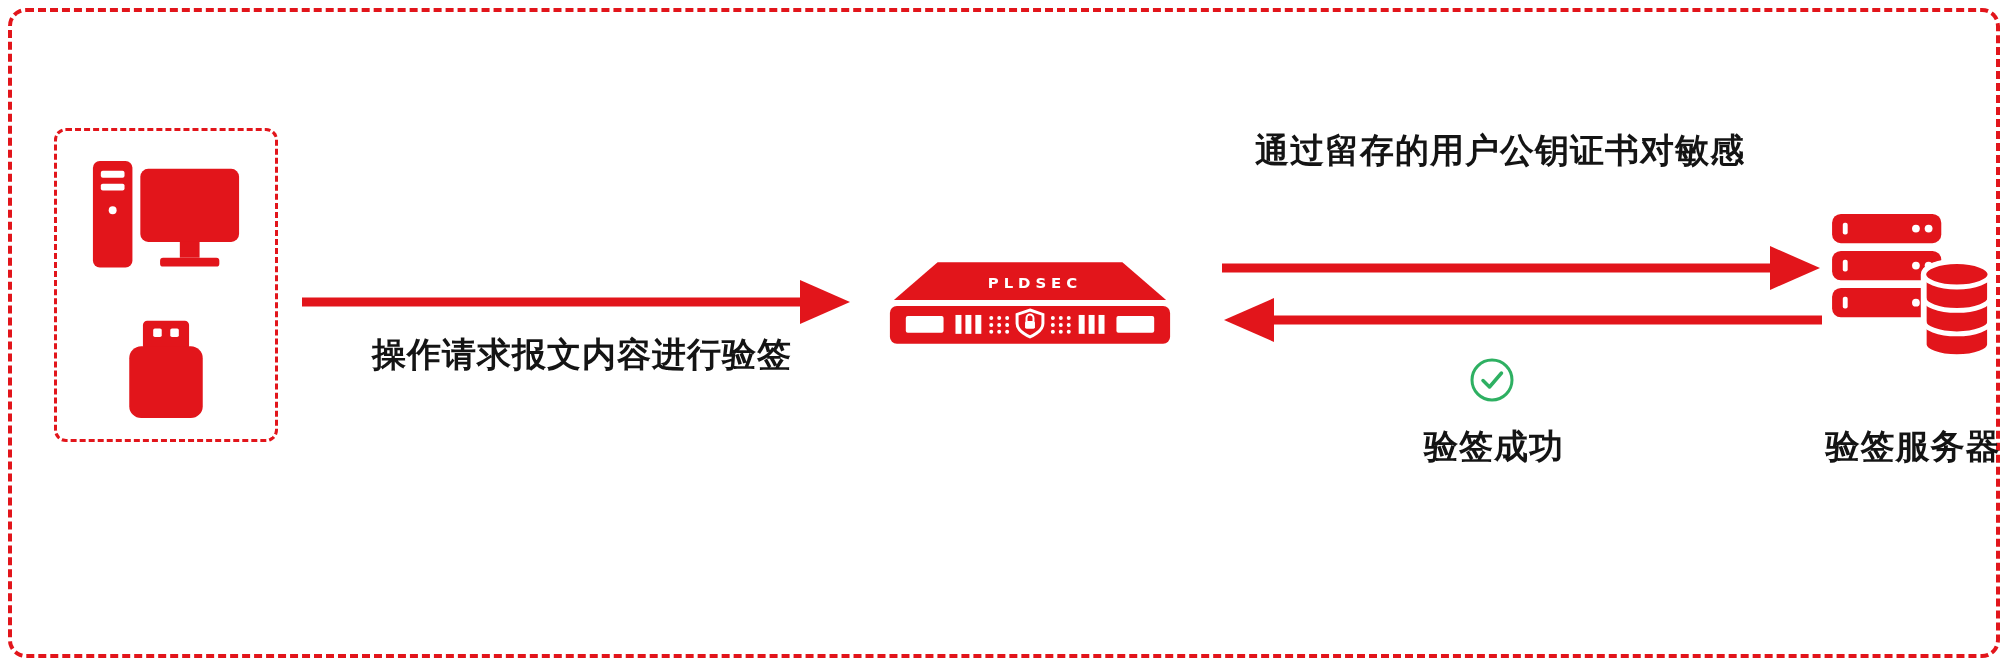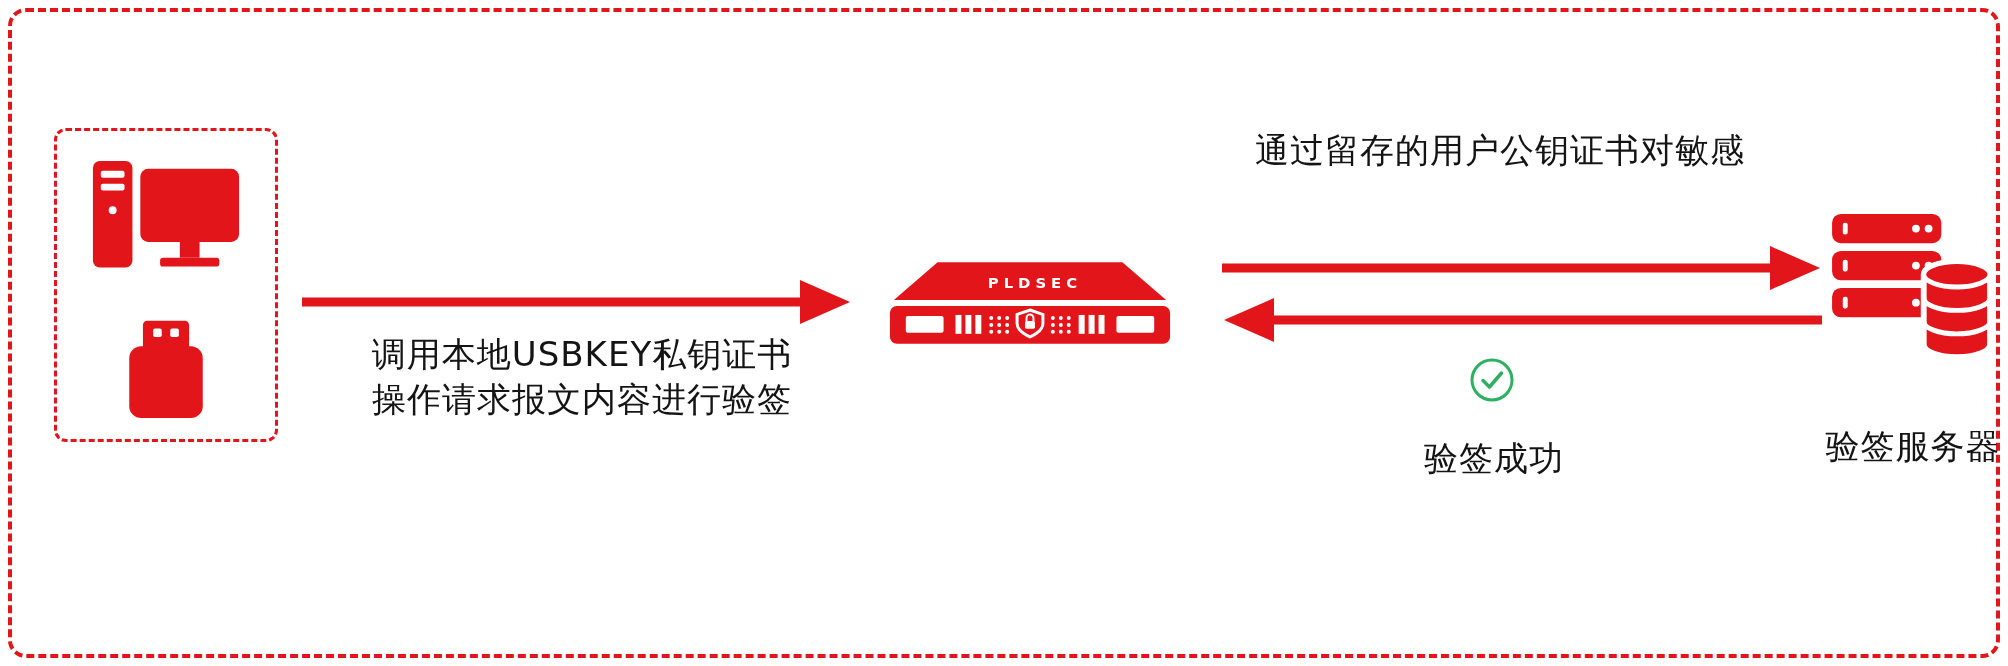--- a/index.html
+++ b/index.html
@@ -7,25 +7,25 @@
   .canvas{position:relative;width:2008px;height:666px;background:#ffffff;overflow:hidden;}
 
   .outer-border{position:absolute;inset:8px;border:4px dashed var(--red);border-radius:18px;pointer-events:none;}
 
   .client-box{position:absolute;left:54px;top:128px;width:224px;height:314px;
     border:3px dashed var(--red);border-radius:12px;
     display:flex;flex-direction:column;align-items:center;padding-top:24px;gap:26px;box-sizing:border-box;}
   .pc{width:158px;height:auto;}
   .usb{width:94px;height:auto;}
 
-  .label{position:absolute;font-size:34px;font-weight:400;letter-spacing:1px;color:var(--text);}
+  .label{position:absolute;font-size:34px;font-weight:700;letter-spacing:1px;color:var(--text);}
   .client-label{left:12px;top:490px;}
   .sign-caption{left:322px;top:332px;width:520px;text-align:center;line-height:1.32;}
   .verify-caption{left:1160px;top:128px;width:680px;text-align:center;line-height:1.3;}
-  .verify-result{left:1344px;top:424px;width:300px;text-align:center;margin-top:12px;}
+  .verify-result{left:1344px;top:424px;width:300px;text-align:center;}
   .server-label{left:1810px;top:424px;width:206px;text-align:center;}
 
   .arrow{position:absolute;}
   .arrow-sign{left:302px;top:272px;width:552px;height:60px;}
   .arrow-verify-req{left:1222px;top:240px;width:600px;height:56px;}
   .arrow-verify-resp{left:1222px;top:292px;width:600px;height:56px;}
 
   .gateway{position:absolute;left:876px;top:258px;width:308px;height:100px;}
   .check{position:absolute;left:1468px;top:356px;width:48px;height:48px;}
   .server{position:absolute;left:1830px;top:210px;width:166px;height:156px;}
@@ -60,21 +60,20 @@
       <rect class="f-white" x="60" y="11" width="10" height="10" rx="2"></rect>
       <rect class="f-red" x="12" y="32" width="86" height="84" rx="14"></rect>
     </svg>
   </div>
 
   <svg class="arrow arrow-sign" viewBox="0 0 552 60" aria-hidden="true">
     <line class="s-red" x1="0" y1="30" x2="502" y2="30" stroke-width="9"></line>
     <polygon class="f-red" points="498,8 548,30 498,52"></polygon>
   </svg>
   <div class="label sign-caption">
-    <div>调用本地USBKEY私钥证书</div>
     <div>操作请求报文内容进行验签</div>
   </div>
 
   <svg class="gateway" viewBox="0 0 310 100" aria-hidden="true">
     <polygon class="f-red" points="62,4 248,4 292,42 18,42"></polygon>
     <text class="t-white" x="160" y="30" text-anchor="middle" font-size="15" letter-spacing="5">PLDSEC</text>
     <rect class="f-red" x="14" y="48" width="282" height="38" rx="7"></rect>
     <rect class="f-white" x="30" y="58" width="38" height="17" rx="2"></rect>
     <g>
       <rect class="f-white" x="80" y="57" width="6" height="19"></rect>

